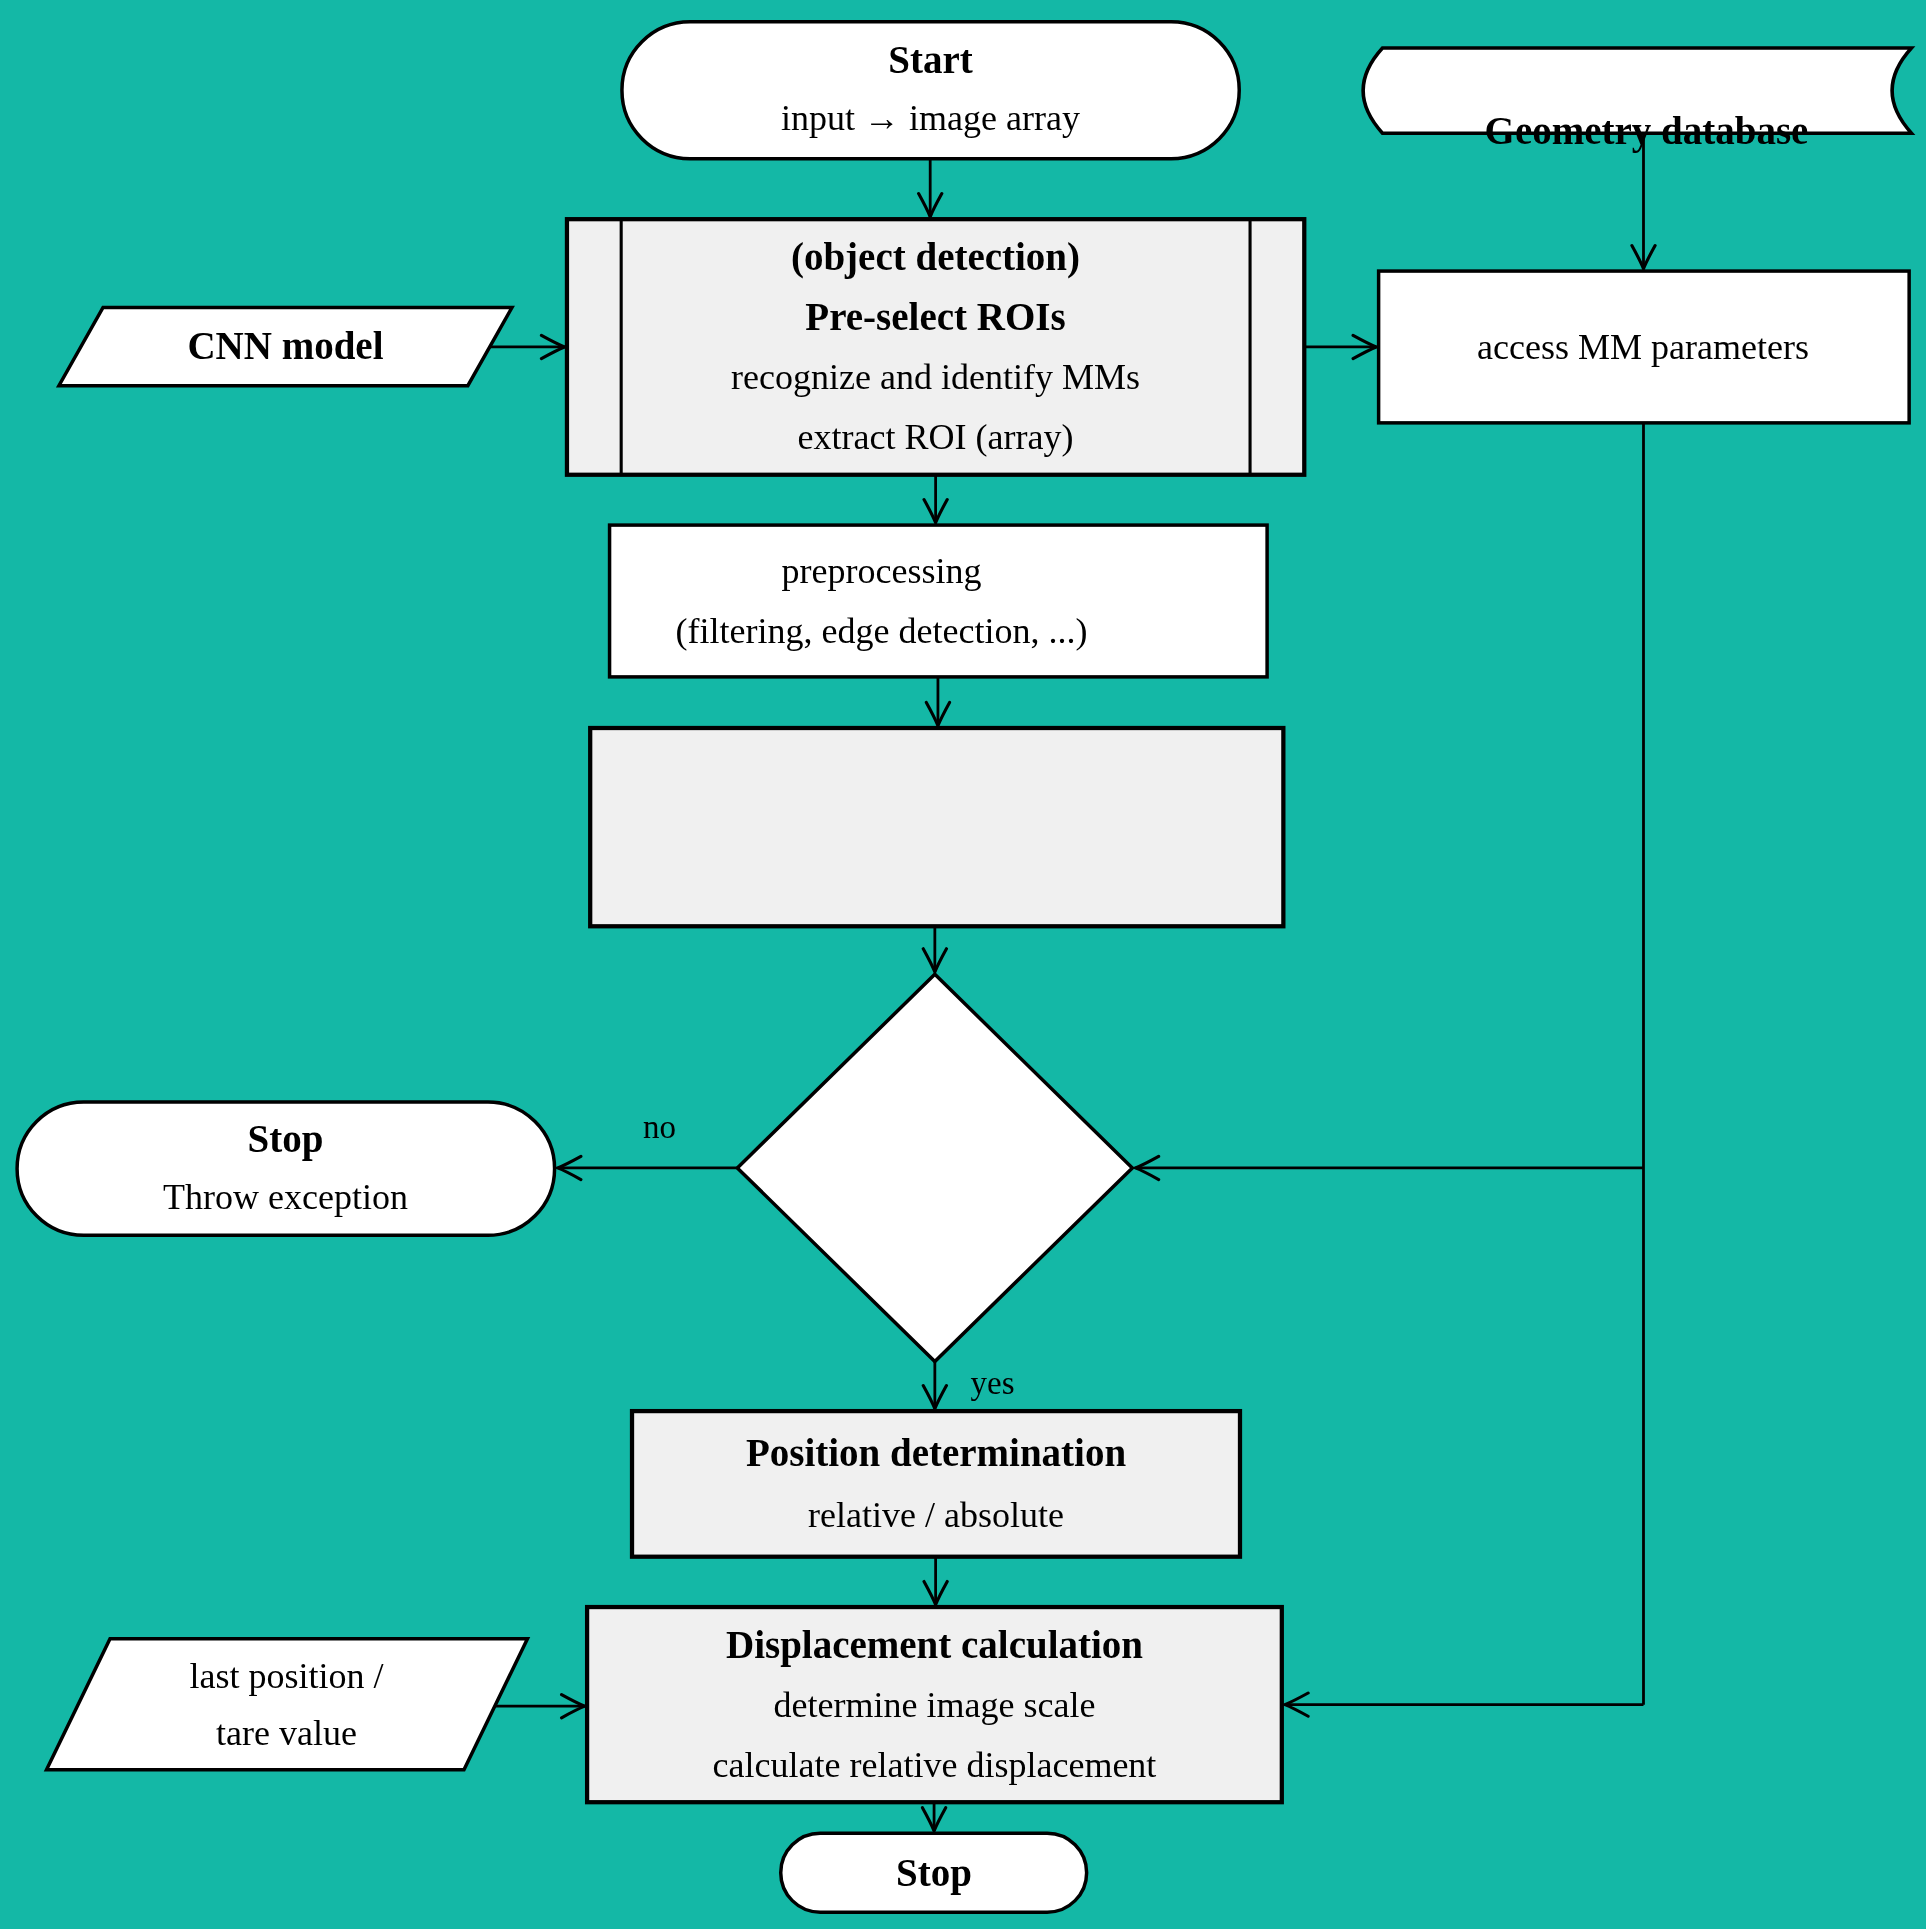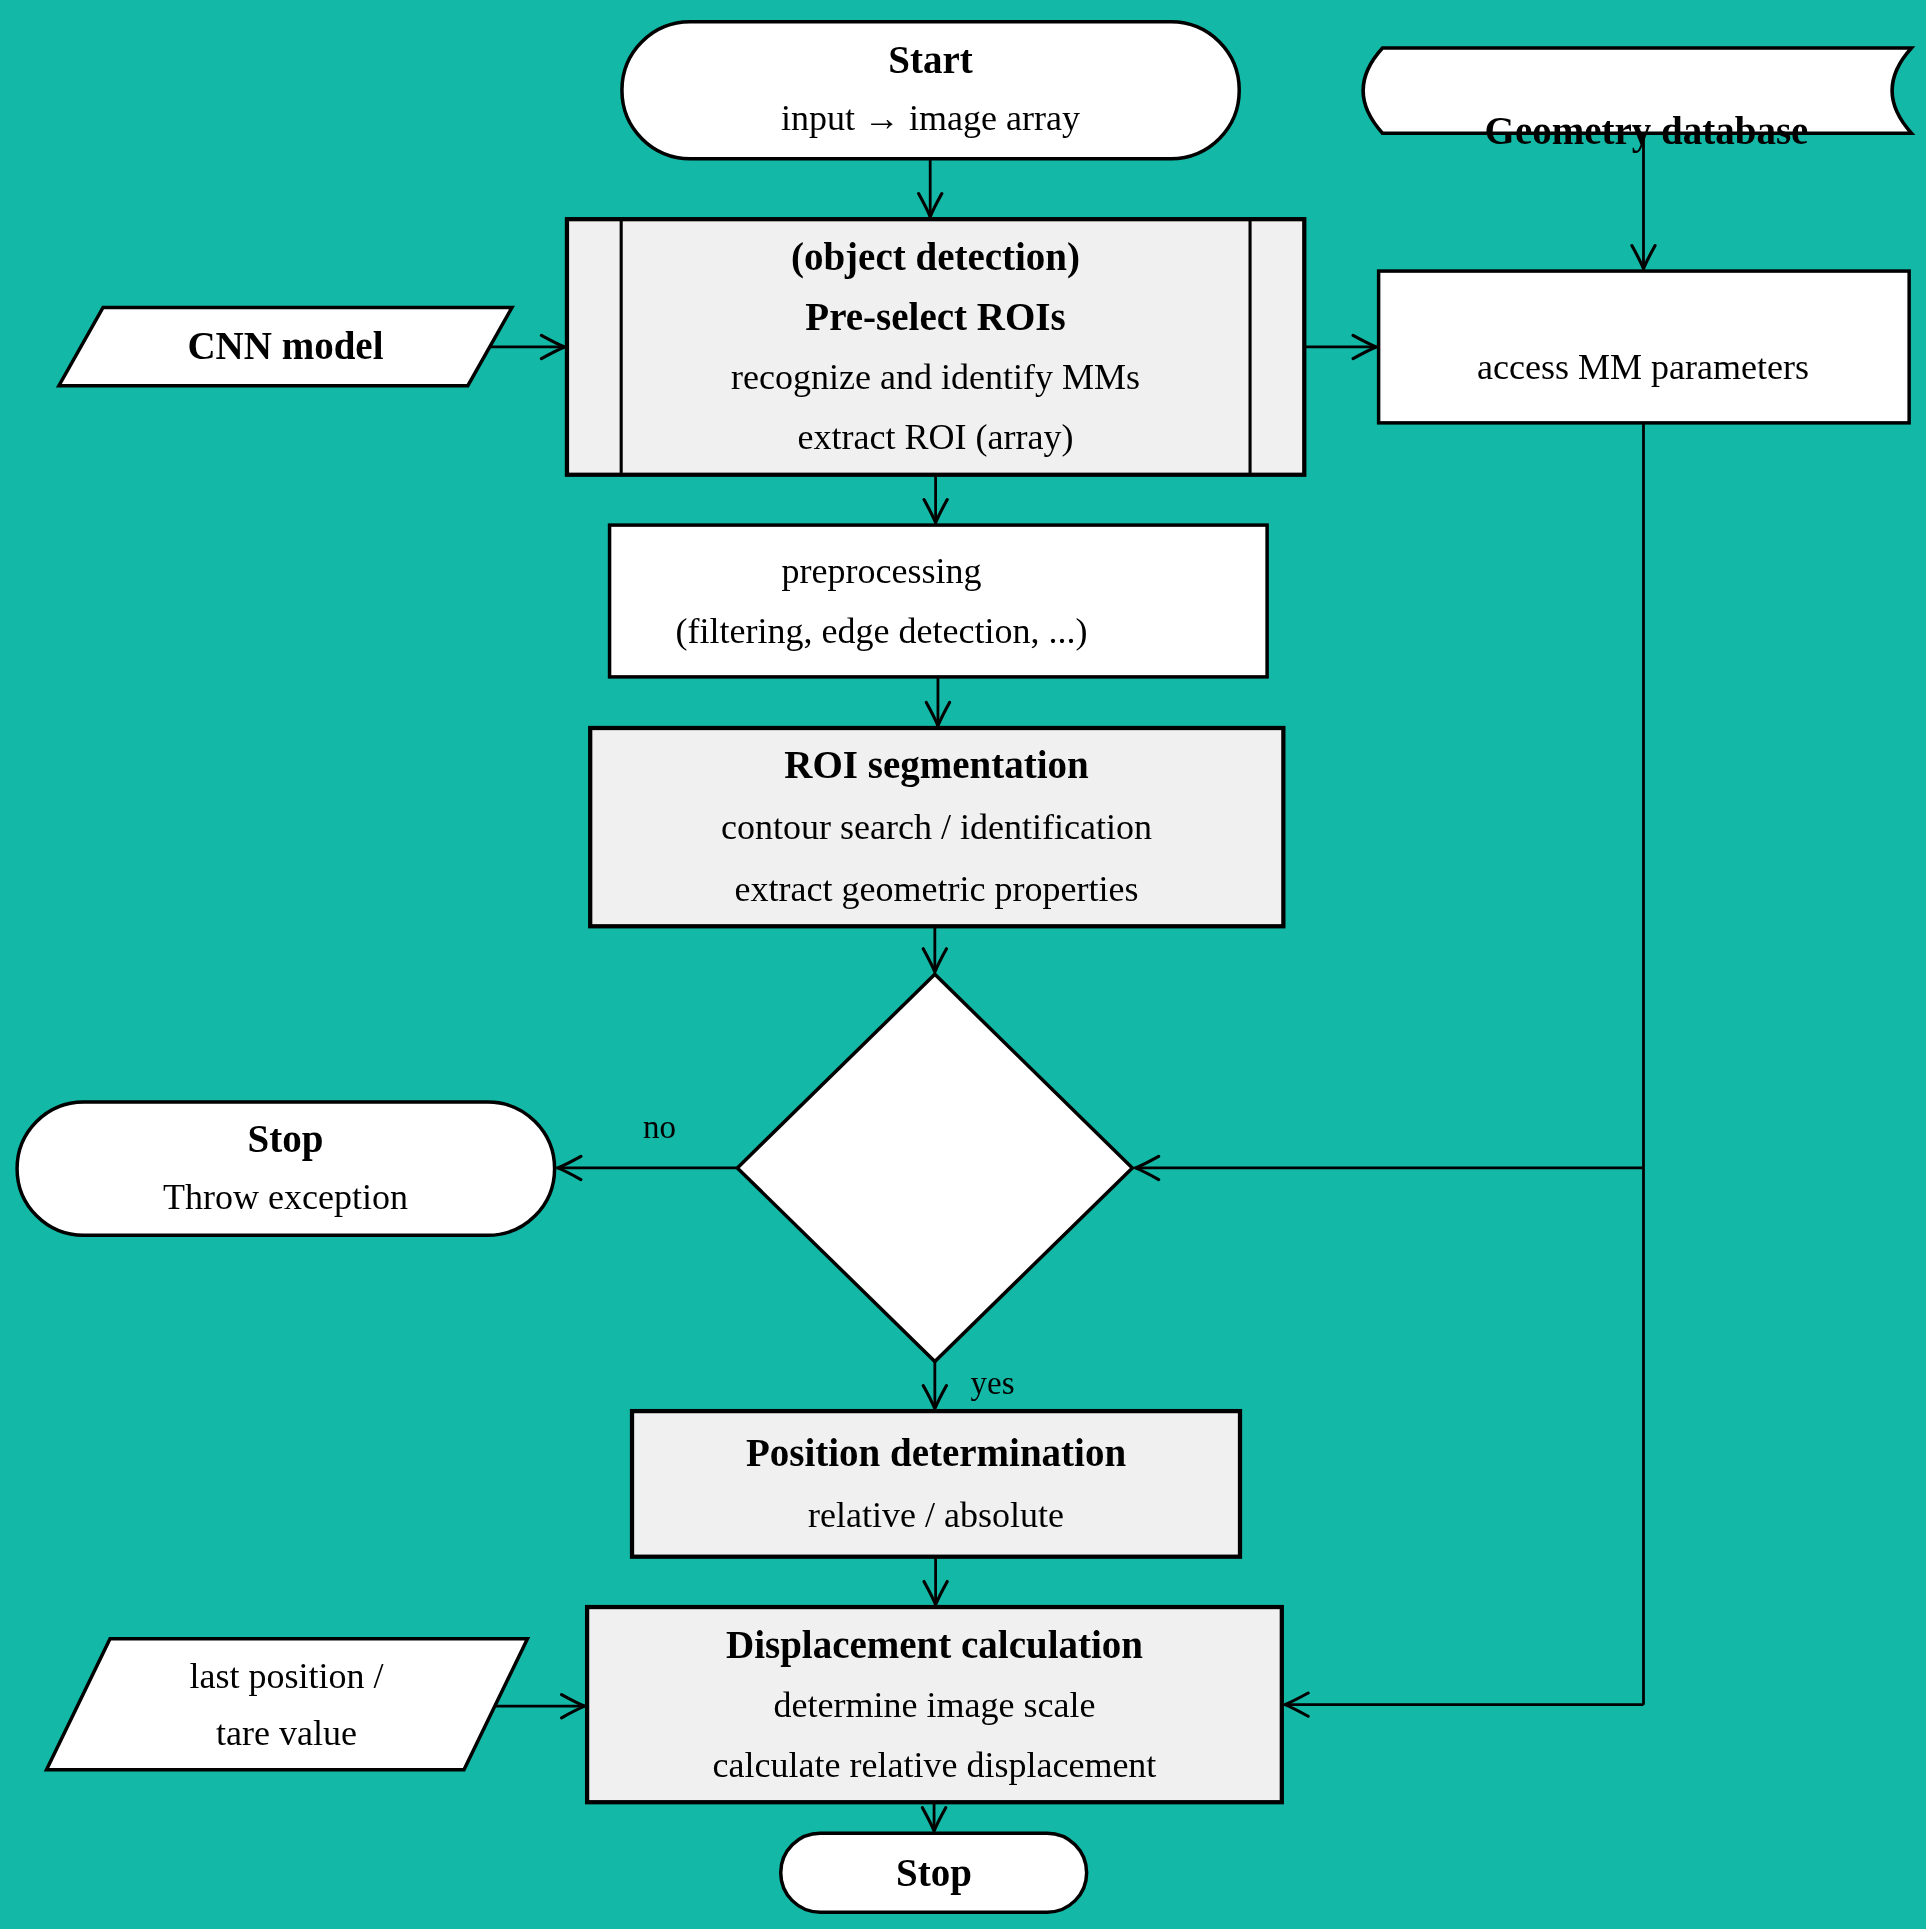--- a/index.html
+++ b/index.html
@@ -86,34 +86,29 @@
     <span class="b">CNN model</span>
   </div>
 
   <div class="node-label" style="left:567px;top:225px;width:737px;height:243px;">
     <span class="b">(object detection)</span>
     <span class="b">Pre-select ROIs</span>
     <span>recognize and identify MMs</span>
     <span>extract ROI (array)</span>
   </div>
 
-  <div class="node-label" style="left:1378px;top:271px;width:530px;height:152px;margin-top:20px;">
+  <div class="node-label" style="left:1378px;top:271px;width:530px;height:152px;">
     <span>access MM parameters</span>
   </div>
 
   <div class="node-label" style="left:609px;top:530px;width:545px;height:142px;text-align:right;">
     <span>preprocessing</span>
     <span>(filtering, edge detection, ...)</span>
   </div>
 
-  <div class="node-label" style="left:590px;top:734px;width:693px;height:186px;line-height:62px;">
-    <span class="b">ROI segmentation</span>
-    <span>contour search / identification</span>
-    <span>extract geometric properties</span>
-  </div>
 
 
   <div class="node-label" style="left:17px;top:1107px;width:537px;height:122px;line-height:59px;">
     <span class="b">Stop</span>
     <span>Throw exception</span>
   </div>
 
   <div class="node-label" style="left:632px;top:1416px;width:608px;height:136px;line-height:62px;">
     <span class="b">Position determination</span>
     <span>relative / absolute</span>

